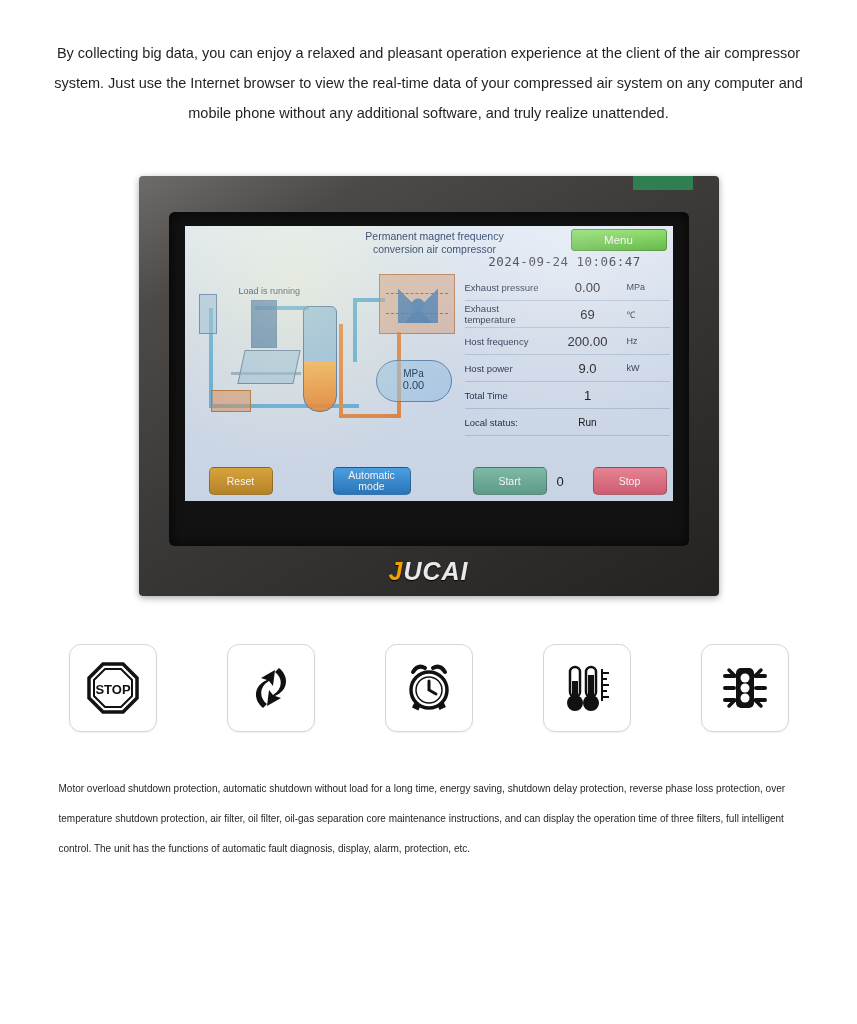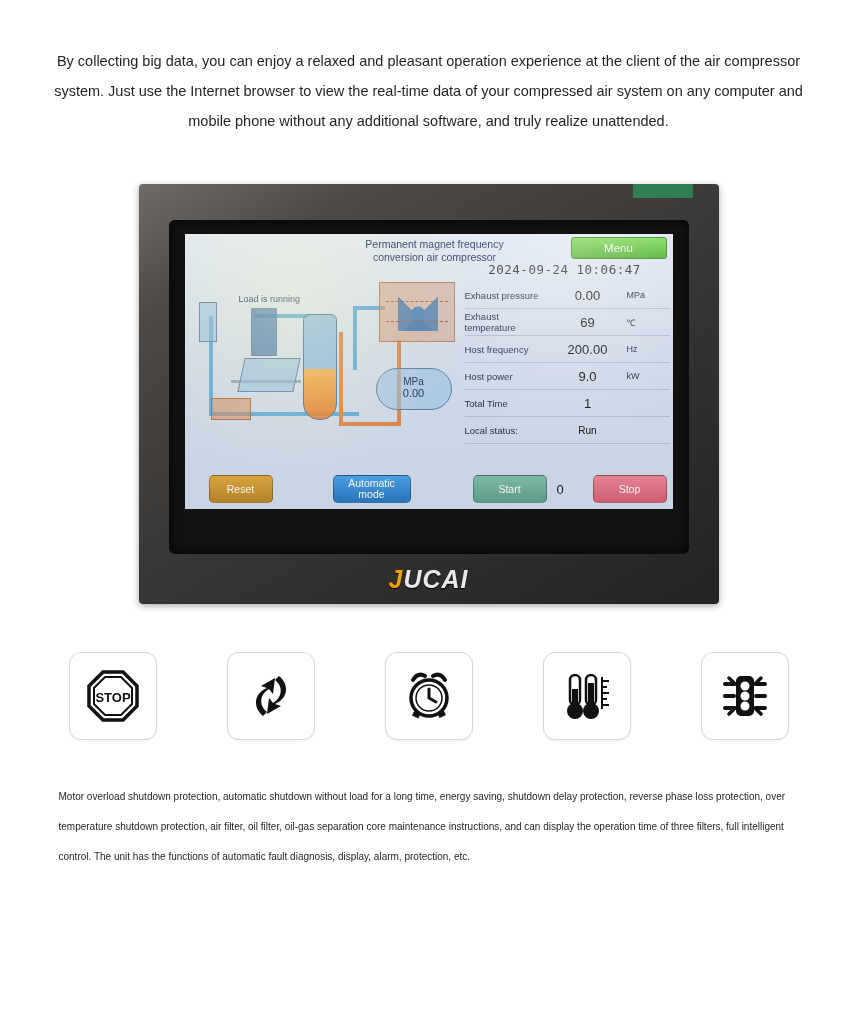--- a/index.html
+++ b/index.html
@@ -8,21 +8,21 @@
     width: 857px; height: 1024px;
     background: #ffffff;
     font-family: "Liberation Sans", sans-serif;
     color: #231f20;
     overflow: hidden;
   }
 
   
   .intro {
     width: 760px;
-    margin: 8px auto;
+    margin: 0 auto;
     padding-top: 38px;
     text-align: center;
     font-size: 14.5px;
     line-height: 30px;
     color: #231f20;
   }
   .intro p { margin: 0; }
 
   
   .panel-wrap {

